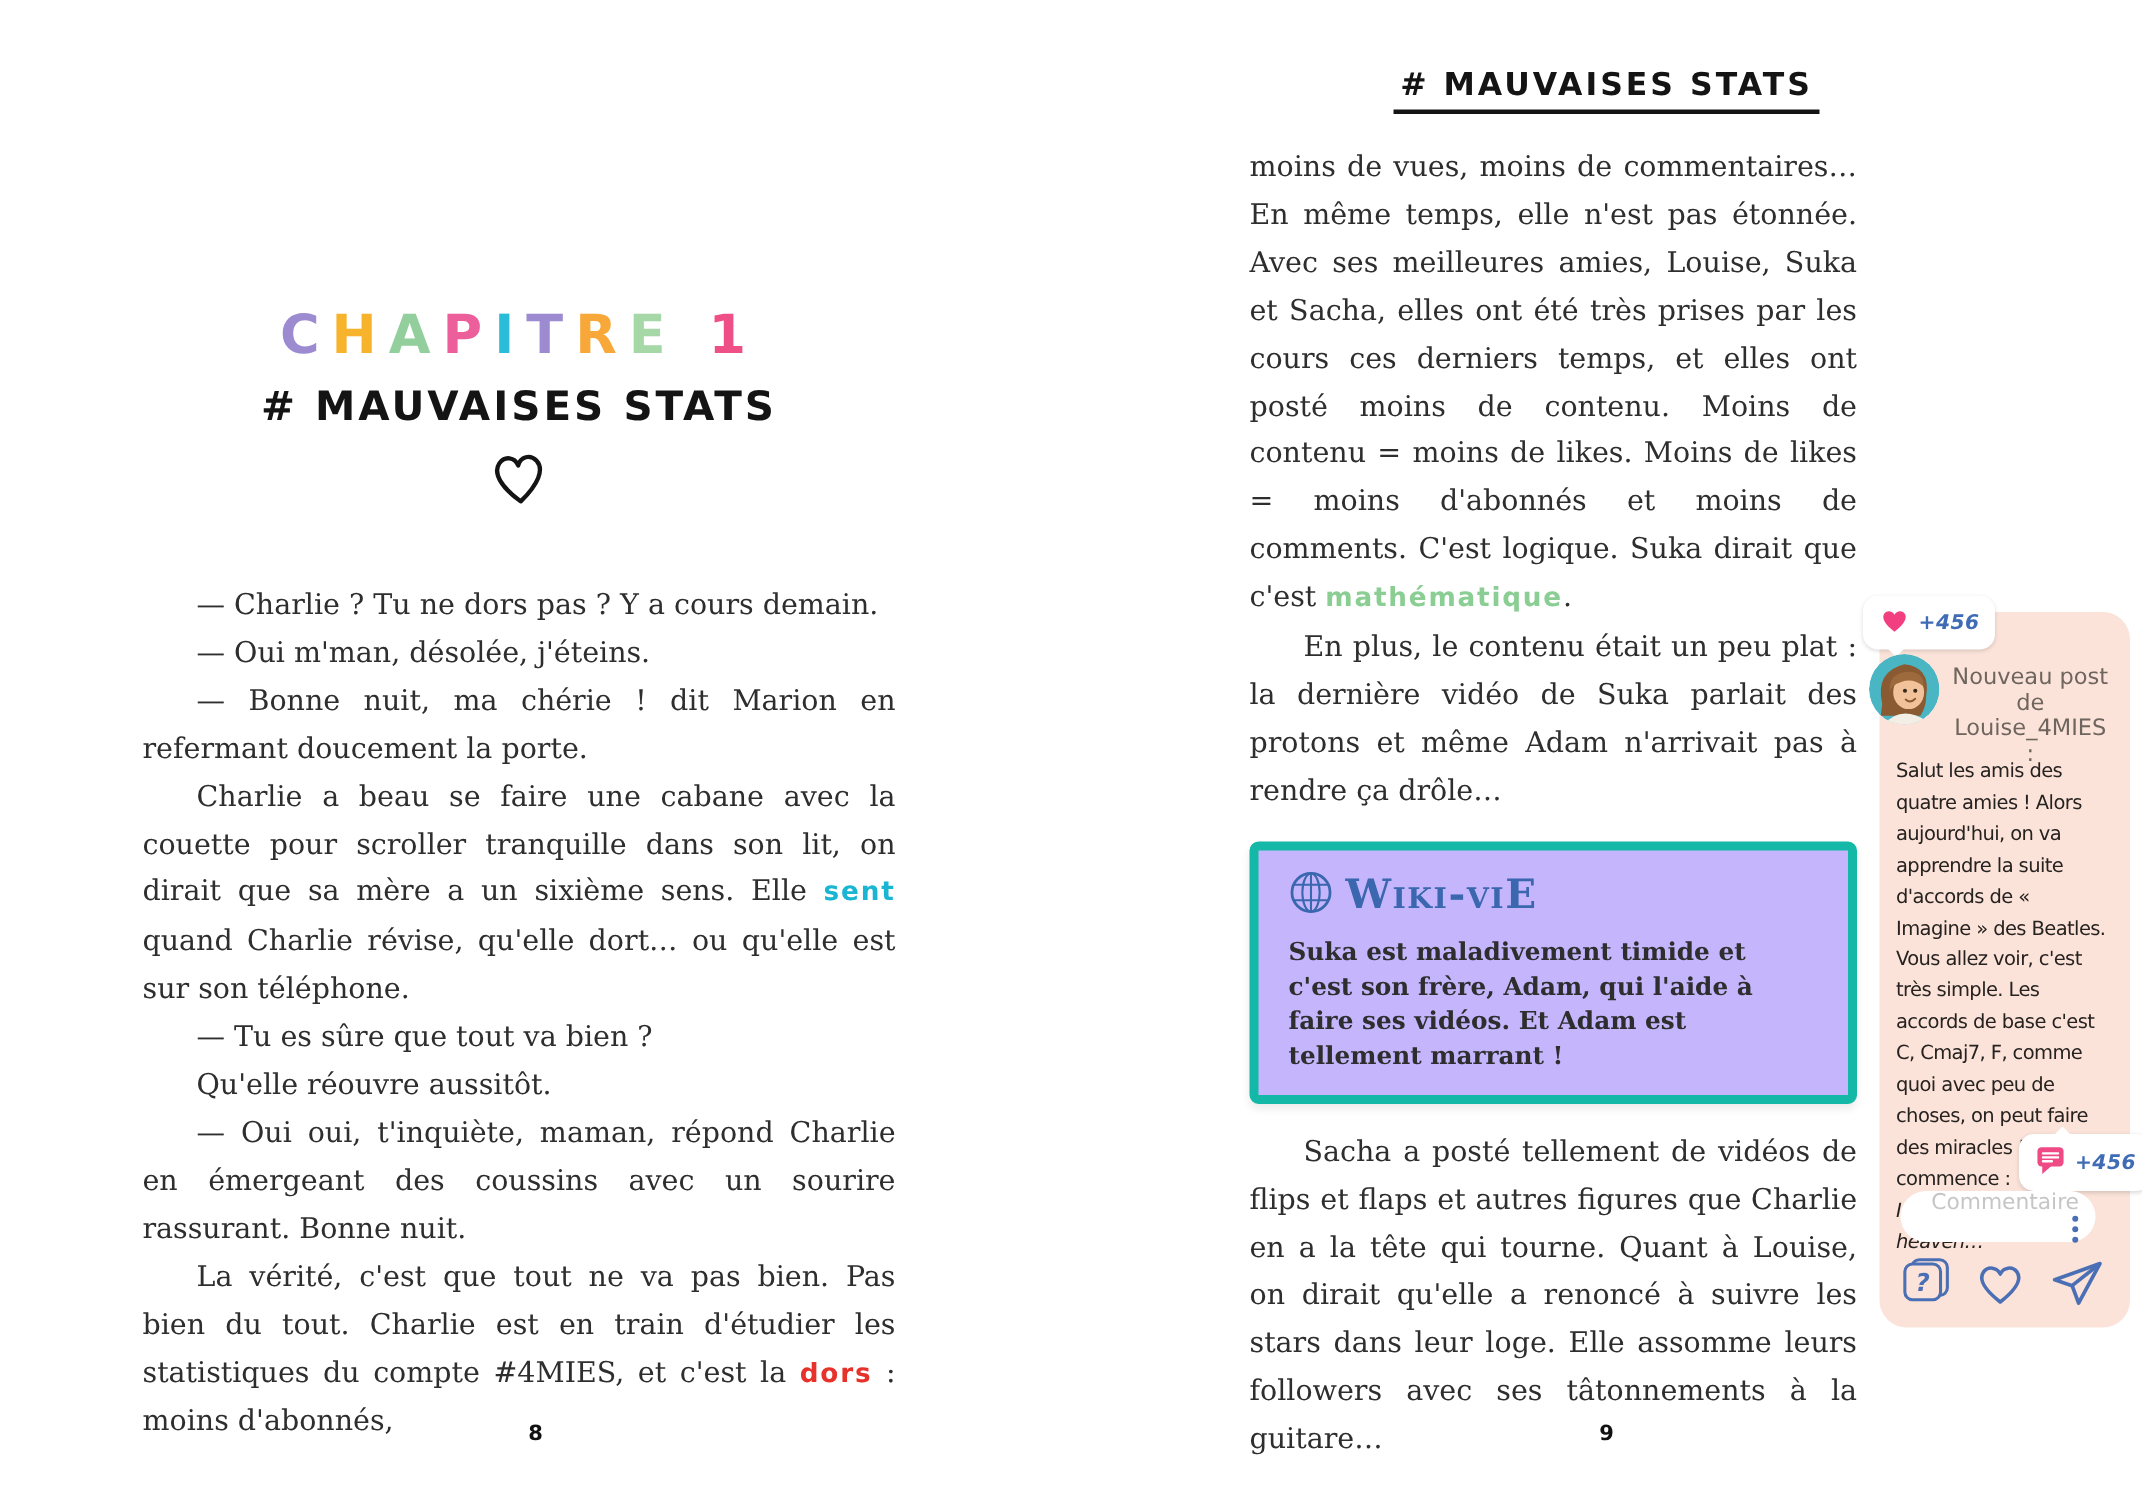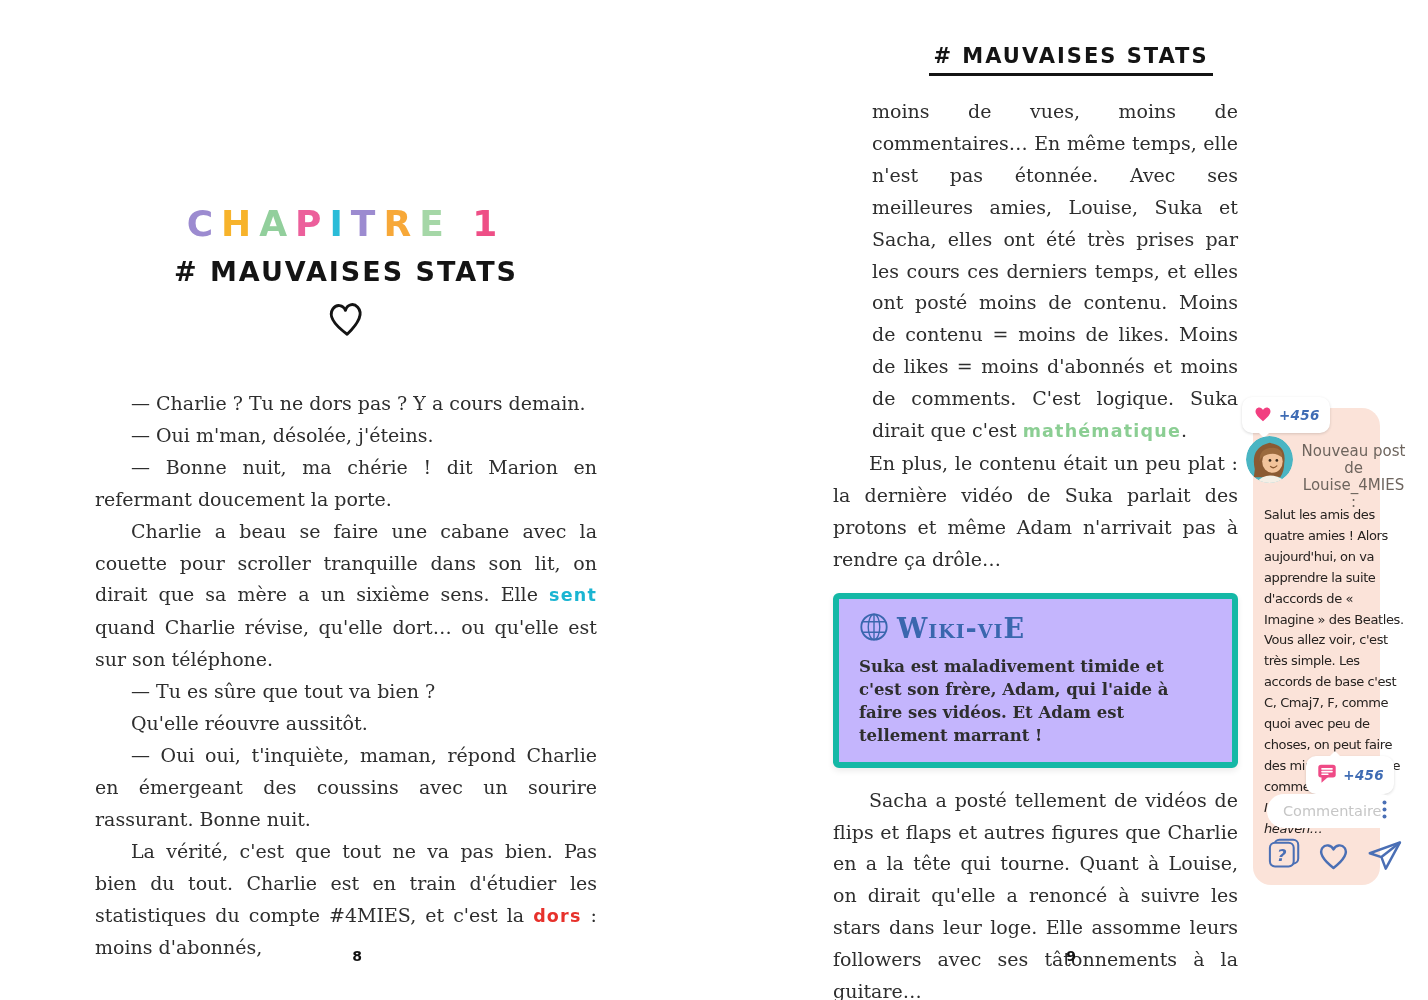--- a/index.html
+++ b/index.html
@@ -16,21 +16,21 @@
   .chapter-subtitle { font-family:"DejaVu Sans", sans-serif; font-weight:bold; font-size:27px;
                       letter-spacing:2px; color:#141414; margin-top:12px; }
   .heart-doodle { margin-top:8px; }
   .heart-doodle svg { transform:rotate(-4deg); }
 
   .body-col { position:absolute; }
   .left-col  { left:95px;  top:388px; width:502px; }
   .right-col { left:833px; top:96px;  width:405px; position:absolute; }
   .body-col p, .right-col p {
     font-size:19px; line-height:31.9px; text-align:justify; text-indent:36px; color:#2e2e2e; }
-  p.noindent { text-indent:0;margin-left:39px; }
+  p.noindent { text-indent:0; }
 
   .accent { font-family:"DejaVu Sans", sans-serif; font-weight:bold; letter-spacing:1.2px; font-size:17.5px; }
   .cyan  { color:#1ab5d2; }
   .red   { color:#e7312b; }
   .green { color:#8bce93; }
 
   
   .running-head-wrap { position:absolute; left:714px; top:44px; width:714px; text-align:center; }
   .running-head { display:inline-block; font-family:"DejaVu Sans", sans-serif; font-weight:bold;
                   font-size:21px; letter-spacing:2px; color:#141414;
@@ -44,21 +44,21 @@
   .wiki-text { text-indent:0 !important; text-align:left !important; color:#3a67ae;
                font-size:16.5px !important; line-height:23px !important; margin-top:9px; font-weight:600; }
 
   
   .page-number { position:absolute; top:948px; width:714px; text-align:center;
                  font-family:"DejaVu Sans", sans-serif; font-weight:bold; font-size:14px; color:#111; }
   .pn-left  { left:0; }
   .pn-right { left:714px; }
 
   
-  .social-panel { position:absolute; left:1253px; top:408px; width:127px; height:477px;
+  .social-panel { position:absolute; left:1253px; top:408px; width:167px; height:477px;
                   background:#fbe3d9; border-radius:18px; }
   .hand { font-family:"DejaVu Sans", sans-serif; font-weight:bold; font-style:italic;
           color:#3f6cb4; font-size:13.5px; letter-spacing:.3px; }
 
   .likes-badge { position:absolute; left:-11px; top:-11px; background:#fff; border-radius:10px;
                  padding:6px 10px; display:flex; align-items:center; gap:5px;
                  box-shadow:0 1px 3px rgba(0,0,0,.15); }
   .likes-badge::after { content:""; position:absolute; left:15px; bottom:-12px;
                  border:7px solid transparent; border-top:7px solid #fff; }
 
@@ -74,22 +74,22 @@
   .post-body .italic { font-style:italic; }
   .post-body .block  { display:block; }
 
   .comments-badge { position:absolute; right:-14px; top:348px; background:#fff; border-radius:10px;
                     padding:6px 10px; display:flex; align-items:center; gap:5px;
                     box-shadow:0 1px 3px rgba(0,0,0,.15); }
   .comments-badge::before { content:""; position:absolute; left:22px; top:-12px;
                     border:7px solid transparent; border-bottom:7px solid #fff; }
 
   .comment-pill { position:absolute; left:14px; top:386px; width:130px; height:34px; background:#fff;
-                  border-radius:17px; display:flex; align-items:center; justify-content:space-between;
-                  padding:0 11px 0 16px; }
+                  border-radius:17px; display:flex; align-items:flex-end; justify-content:space-between;
+                  padding:0 11px 0 16px;flex-direction:column; }
   .comment-placeholder { font-family:"DejaVu Sans", sans-serif; font-size:14.5px; color:#c6c6c6; }
 
   .actions { position:absolute; left:12px; top:429px; display:flex; align-items:center; gap:13px; }
   .actions > span { display:inline-flex; }
 </style>
 </head>
 <body>
 
 <section class="left-page">
   <div class="chapter-head">

